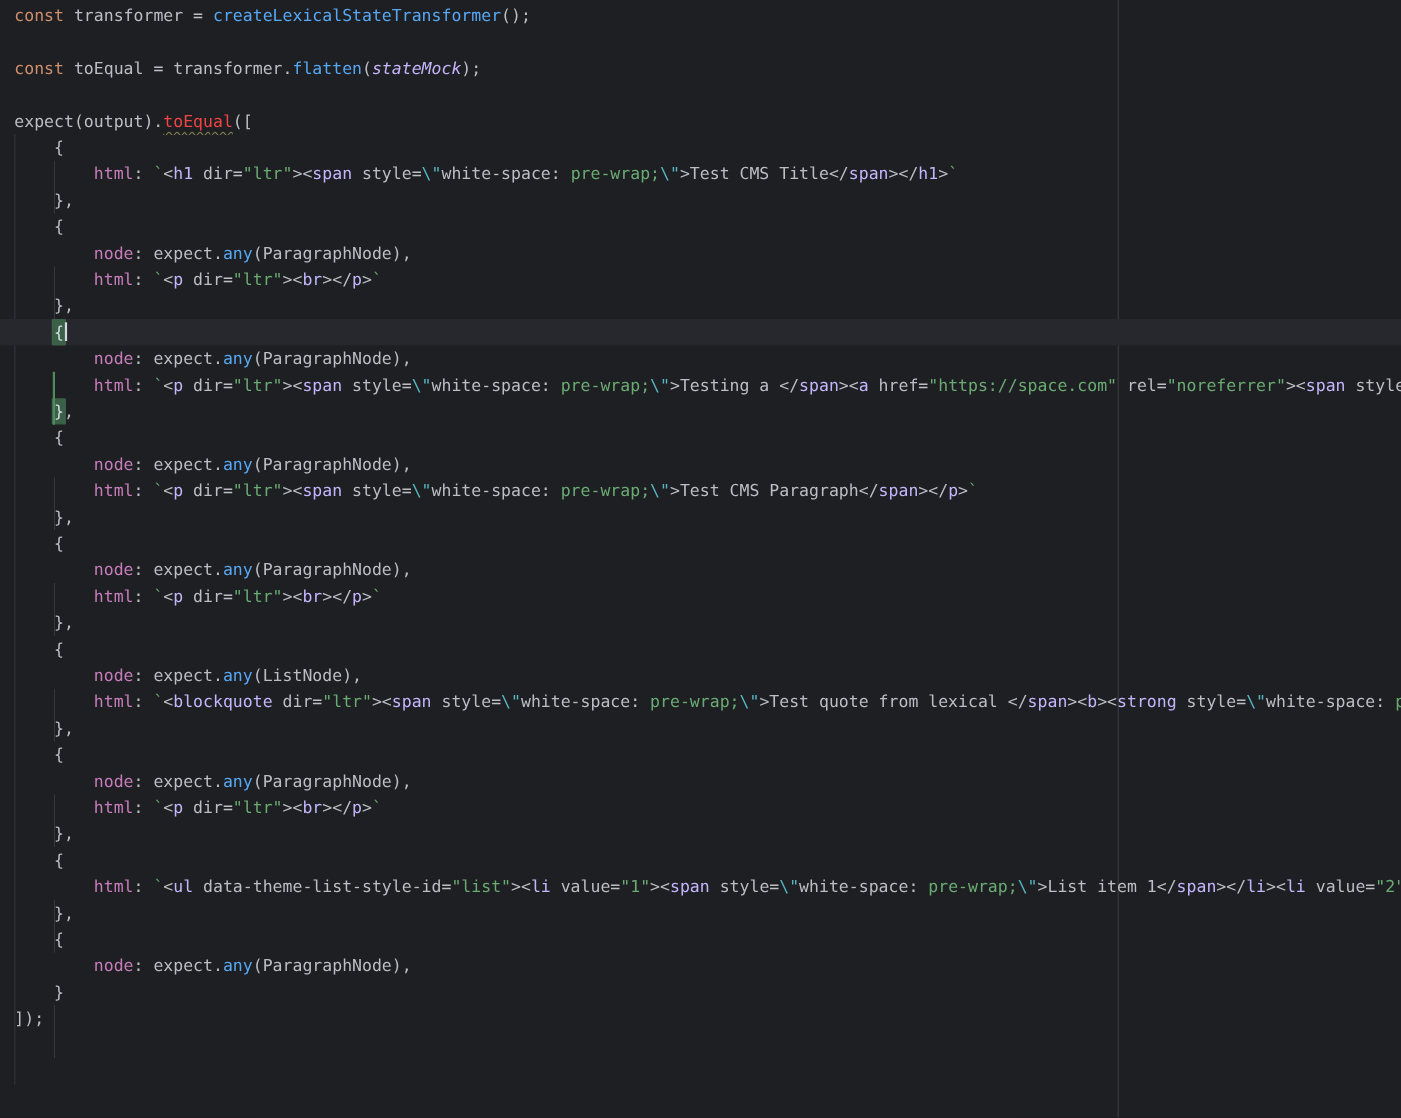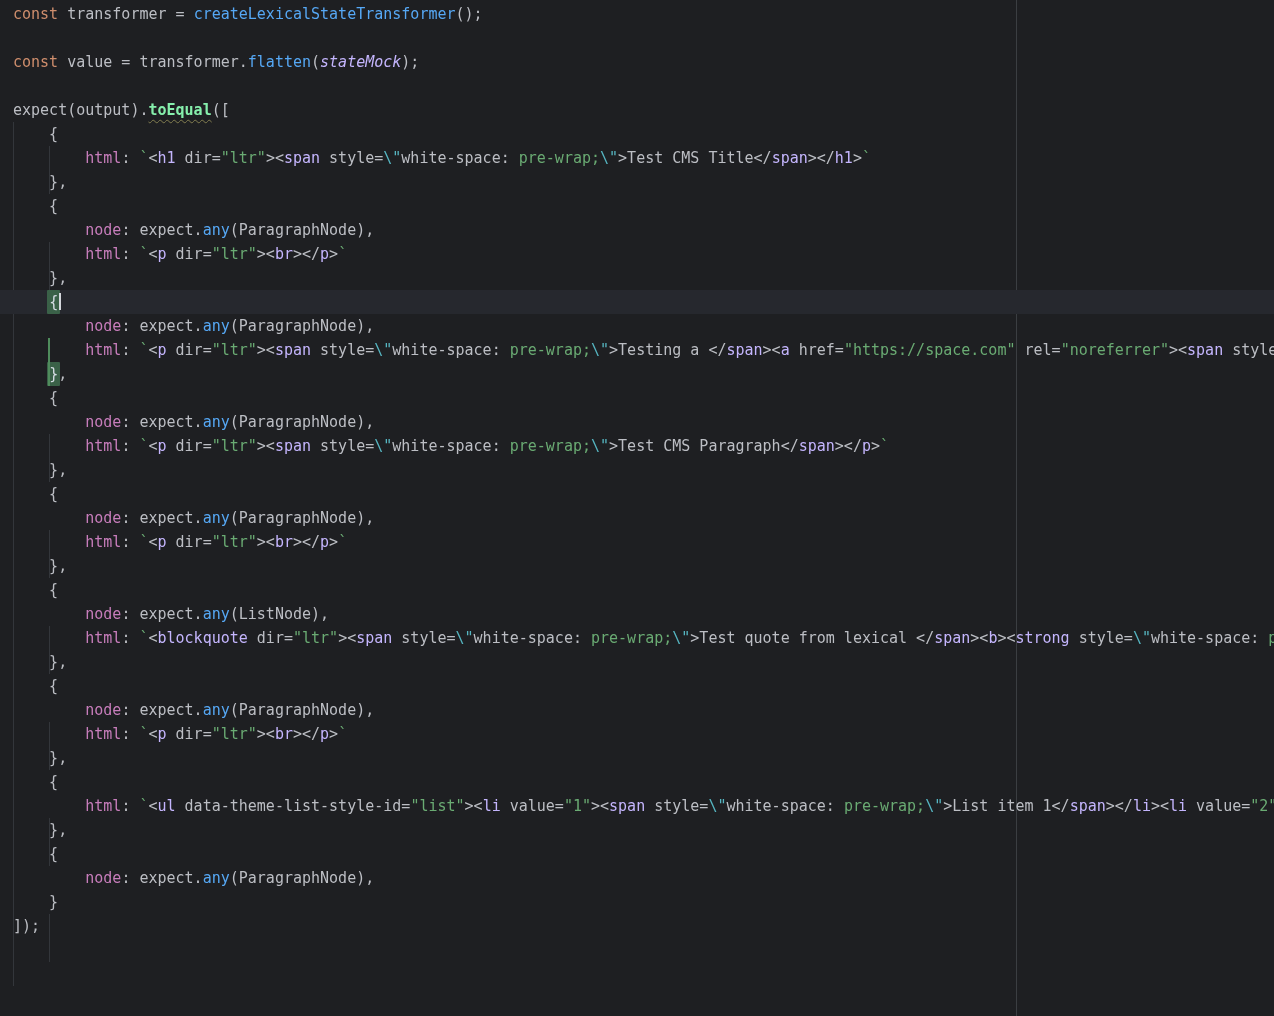--- a/index.html
+++ b/index.html
@@ -15,33 +15,33 @@
   .caret-row{background:#26282e;}
   .tk-d{color:#bcbec4}
   .tk-k{color:#cf8e6d}
   .tk-f{color:#56a8f5}
   .tk-p{color:#c77dbb}
   .tk-i{color:#c4b5fd;font-style:italic}
   .tk-s{color:#6aab73}
   .tk-t{color:#c4b5fd}
   .tk-e{color:#56b6c2}
   .tk-ln{color:#6aab73;text-underline-offset:3px;}
-  .tk-w{color:#86efac;text-decoration:underline;text-decoration-style:wavy;
-        text-decoration-color:#827d4f;text-decoration-thickness:1px;text-underline-offset:4px;font-weight:bold;}
+  .tk-w{color:#ef4444;text-decoration:underline;text-decoration-style:wavy;
+        text-decoration-color:#827d4f;text-decoration-thickness:1px;text-underline-offset:4px;}
   .tk-bm{color:#d5dce4;background:#3a6148;padding:3px 2px;margin:0 -2px;border-radius:1px;}
   .tk-cur{display:inline-block;width:2px;height:17px;background:#d4d7dc;vertical-align:-3px;margin-left:1px;}
 </style>
 </head>
 <body>
 
 <div class="editor">
   <div class="code">
       <div class="line"><span class="tk-k">const</span><span class="tk-d"> transformer = </span><span class="tk-f">createLexicalStateTransformer</span><span class="tk-d">();</span></div>
       <div class="line"></div>
-      <div class="line"><span class="tk-k">const</span><span class="tk-d"> value = transformer.</span><span class="tk-f">flatten</span><span class="tk-d">(</span><span class="tk-i">stateMock</span><span class="tk-d">);</span></div>
+      <div class="line"><span class="tk-k">const</span><span class="tk-d"> toEqual = transformer.</span><span class="tk-f">flatten</span><span class="tk-d">(</span><span class="tk-i">stateMock</span><span class="tk-d">);</span></div>
       <div class="line"></div>
       <div class="line"><span class="tk-d">expect(output).</span><span class="tk-w">toEqual</span><span class="tk-d">([</span></div>
       <div class="line"><span class="tk-d">    {</span></div>
       <div class="line"><span class="tk-d">        </span><span class="tk-p">html</span><span class="tk-d">: </span><span class="tk-s">`</span><span class="tk-d">&lt;</span><span class="tk-t">h1</span><span class="tk-d"> dir=</span><span class="tk-s">"ltr"</span><span class="tk-d">&gt;&lt;</span><span class="tk-t">span</span><span class="tk-d"> style=</span><span class="tk-e">\"</span><span class="tk-d">white-space: </span><span class="tk-s">pre-wrap;</span><span class="tk-e">\"</span><span class="tk-d">&gt;Test CMS Title&lt;/</span><span class="tk-t">span</span><span class="tk-d">&gt;&lt;/</span><span class="tk-t">h1</span><span class="tk-d">&gt;</span><span class="tk-s">`</span></div>
       <div class="line"><span class="tk-d">    },</span></div>
       <div class="line"><span class="tk-d">    {</span></div>
       <div class="line"><span class="tk-d">        </span><span class="tk-p">node</span><span class="tk-d">: expect.</span><span class="tk-f">any</span><span class="tk-d">(ParagraphNode),</span></div>
       <div class="line"><span class="tk-d">        </span><span class="tk-p">html</span><span class="tk-d">: </span><span class="tk-s">`</span><span class="tk-d">&lt;</span><span class="tk-t">p</span><span class="tk-d"> dir=</span><span class="tk-s">"ltr"</span><span class="tk-d">&gt;&lt;</span><span class="tk-t">br</span><span class="tk-d">&gt;&lt;/</span><span class="tk-t">p</span><span class="tk-d">&gt;</span><span class="tk-s">`</span></div>
       <div class="line"><span class="tk-d">    },</span></div>
       <div class="line caret-row"><span class="tk-d">    </span><span class="tk-bm">{</span><span class="tk-cur"></span></div>

